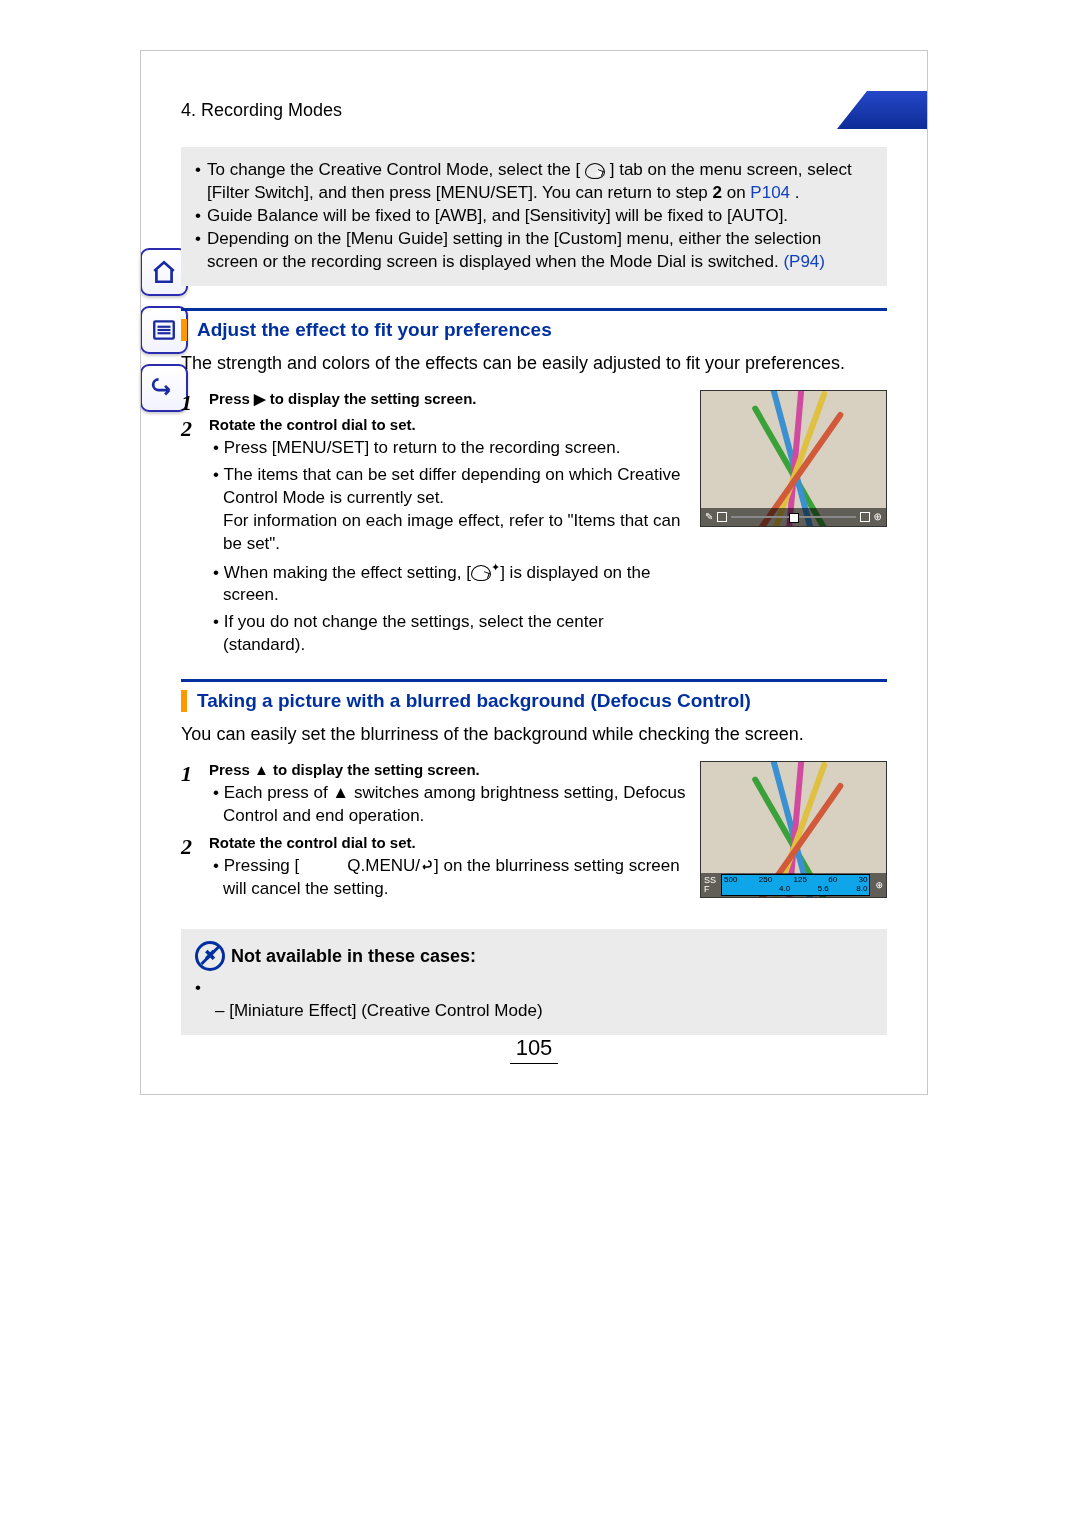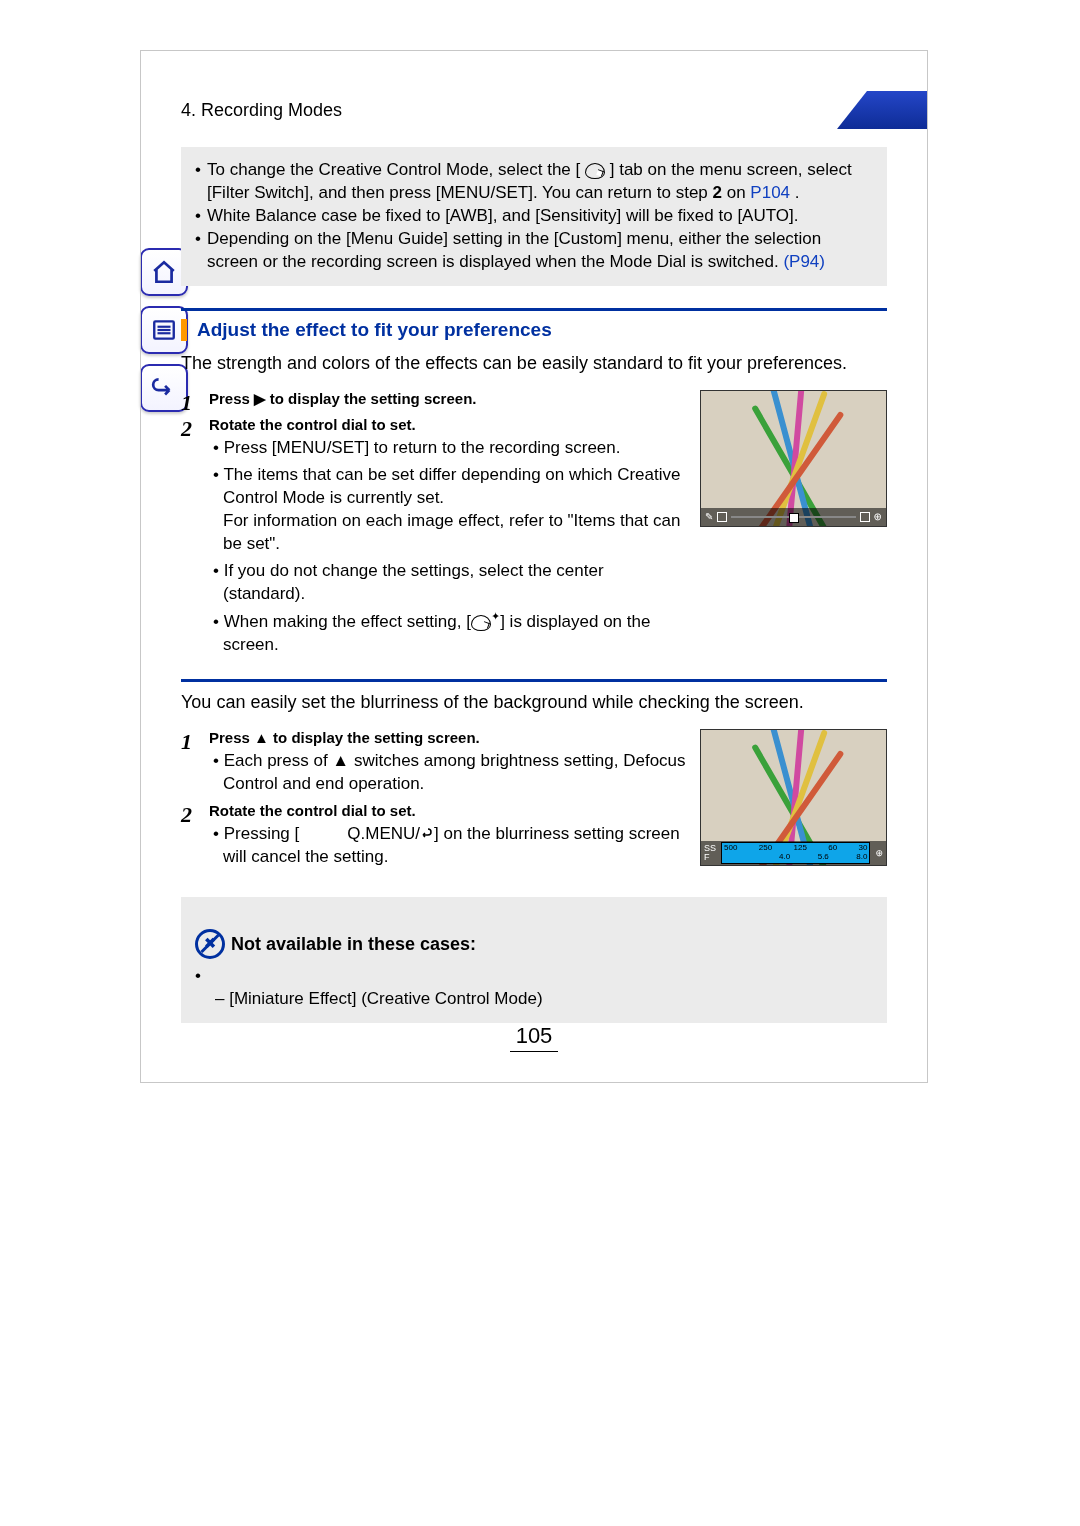--- a/index.html
+++ b/index.html
@@ -88,34 +88,34 @@
         <span class="palette-icon"></span>
         <span>] tab on the menu screen, select [Filter Switch], and then press [MENU/SET]. You can return to step </span>
         <b>2</b>
         <span> on </span>
         <span class="link">P104</span>
         <span>.</span>
       </div>
         </div>
       <div class="row">
           <div class="dot">•</div>
-          <div>White Balance case be fixed to [AWB], and [Sensitivity] will be fixed to [AUTO].</div>
+          <div>Guide Balance will be fixed to [AWB], and [Sensitivity] will be fixed to [AUTO].</div>
         </div>
       <div class="row">
           <div class="dot">•</div>
           <div>
         <span>Depending on the [Menu Guide] setting in the [Custom] menu, either the selection screen or the recording screen is displayed when the Mode Dial is switched. </span>
         <span class="link">(P94)</span>
       </div>
         </div>
     </div>
 
     <hr class="sec-hr">
     <div class="sec-title">Adjust the effect to fit your preferences</div>
-    <div class="body-text">The strength and colors of the effects can be easily standard to fit your preferences.</div>
+    <div class="body-text">The strength and colors of the effects can be easily adjusted to fit your preferences.</div>
 
     <div class="clearfix" style="margin-top:14px;">
       <div class="right-img">
         <div class="pen" style="background:#3aa13a; transform: rotate(-30deg) translateX(-50px);"></div>
         <div class="pen" style="background:#3a90d0; transform: rotate(-15deg) translateX(-25px);"></div>
         <div class="pen" style="background:#d04aa0; transform: rotate(5deg) translateX(5px);"></div>
         <div class="pen" style="background:#e0c040; transform: rotate(20deg) translateX(30px);"></div>
         <div class="pen" style="background:#d05a3a; transform: rotate(35deg) translateX(55px);"></div>
         <div class="img1-bottom">
           <span>✎</span>
@@ -131,27 +131,28 @@
         <div class="step-block">
             <div class="step-head">Press ▶ to display the setting screen.</div>
           </div>
       </div>
       <div class="step-row">
         <div class="step-num">2</div>
         <div class="step-block">
           <div class="step-head">Rotate the control dial to set.</div>
           <div class="sub-bullet">• <span>Press [MENU/SET] to return to the recording screen.</span></div>
           <div class="sub-bullet">• <span>The items that can be set differ depending on which Creative Control Mode is currently set.</span><br><span style="padding-left:0;">For information on each image effect, refer to "Items that can be set".</span></div>
+          <div class="sub-bullet">• <span>When making the effect setting, [</span><span class="palette-icon"></span><span style="font-size:11px; vertical-align:super;">✦</span><span>] is displayed on the screen.</span></div>
           <div class="sub-bullet">• <span>If you do not change the settings, select the center (standard).</span></div>
-          <div class="sub-bullet">• <span>When making the effect setting, [</span><span class="palette-icon"></span><span style="font-size:11px; vertical-align:super;">✦</span><span>] is displayed on the screen.</span></div>
         </div>
       </div>
     </div>
 
     <hr class="sec-hr">
+    <div class="sec-title">Taking a picture with a blurred background (Defocus Control)</div>
     <div class="body-text">You can easily set the blurriness of the background while checking the screen.</div>
 
     <div class="clearfix" style="margin-top:14px;">
       <div class="right-img2">
         <div class="pen" style="background:#3aa13a; transform: rotate(-30deg) translateX(-50px);"></div>
         <div class="pen" style="background:#3a90d0; transform: rotate(-15deg) translateX(-25px);"></div>
         <div class="pen" style="background:#d04aa0; transform: rotate(5deg) translateX(5px);"></div>
         <div class="pen" style="background:#e0c040; transform: rotate(20deg) translateX(30px);"></div>
         <div class="pen" style="background:#d05a3a; transform: rotate(35deg) translateX(55px);"></div>
         <div class="img2-bottom">
@@ -191,21 +192,21 @@
         <div class="step-block">
           <div class="step-head">Rotate the control dial to set.</div>
           <div class="sub-bullet">• <span>Pressing [</span><span style="font-family: Liberation Sans, sans-serif; margin-left: 48px;">Q.MENU/</span><svg width="14" height="12" viewBox="0 0 24 24" style="vertical-align:-1px">
                 <path fill="none" stroke="#000" stroke-width="3" d="M4 14 H14 A6 6 0 1 0 14 2 M4 14 L8 10 M4 14 L8 18"></path>
               </svg><span>] on the blurriness setting screen will cancel the setting.</span></div>
         </div>
       </div>
     </div>
 
     <div class="gray-box" style="margin-top:28px;">
-      <div style="font-weight:bold; font-size:18px; display:flex; align-items:center;margin-top:20px;">
+      <div style="font-weight:bold; font-size:18px; display:flex; align-items:center;">
         <span class="not-avail-icon">
             <span style="font-size:14px; color:#0030a0;">✖</span>
           </span>
         <span>Not available in these cases:</span>
       </div>
       <div class="row" style="margin-top:6px;">
           <div class="dot">•</div>
         </div>
       <div style="padding-left:20px;">– [Miniature Effect] (Creative Control Mode)</div>
     </div>

